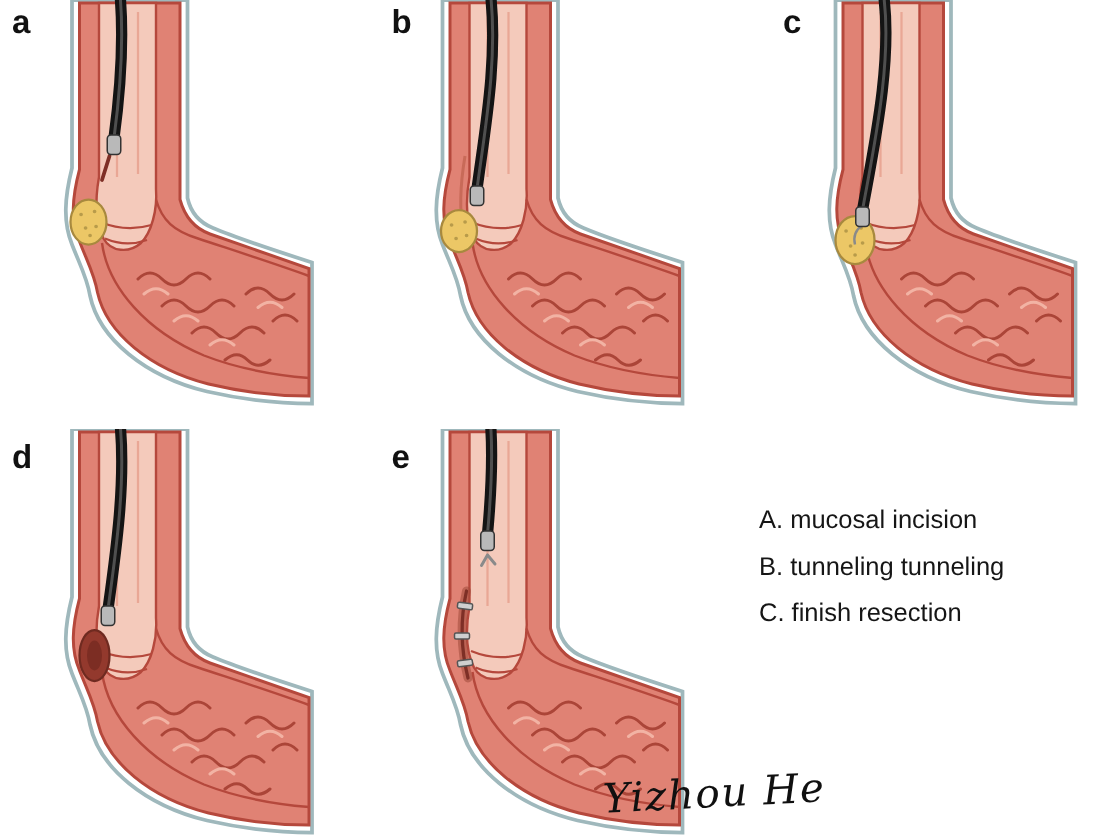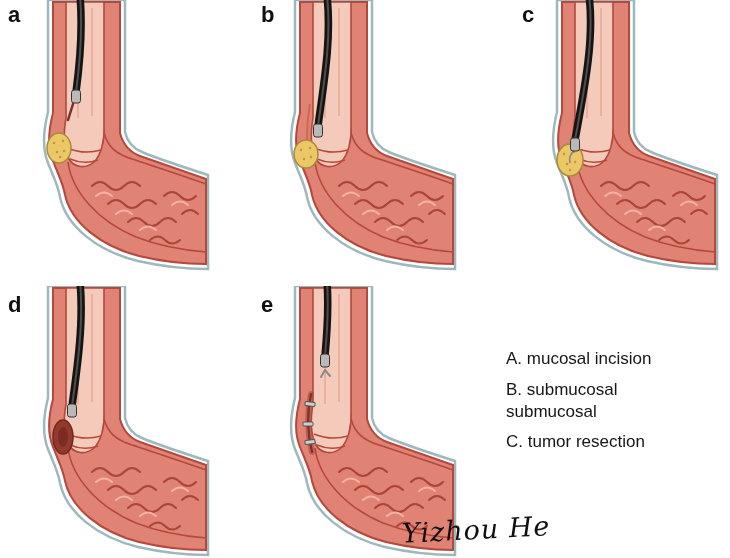--- a/index.html
+++ b/index.html
@@ -22,21 +22,21 @@
   #panel-c .panel-label{left:36px;}
   #panel-d .panel-label{left:8px;top:6px;}
   #panel-e .panel-label{left:18px;top:6px;}
   .organ-svg{position:absolute;top:0;width:210px;height:272px;}
   #panel-a .organ-svg{left:0;}
   #panel-b .organ-svg{left:4px;}
   #panel-c .organ-svg{left:23px;}
   #panel-d .organ-svg{left:0;}
   #panel-e .organ-svg{left:4px;}
   .legend{
-    position:absolute;left:506px;top:348px;width:200px;
+    position:absolute;left:506px;top:336px;width:200px;
     font-size:17px;color:#161616;line-height:1.28;
   }
   .legend-item{margin-bottom:9px;}
   .signature{
     position:absolute;left:402px;top:514px;
     font-family:"DejaVu Serif", serif;font-style:italic;
     font-size:27px;color:#101010;transform:rotate(-3deg);letter-spacing:1px;
   }
 </style>
 </head>
@@ -122,19 +122,19 @@
       <rect x="58" y="154" width="10" height="4" rx="1" fill="#cfcfcf" stroke="#555" stroke-width="1" transform="rotate(-7 63 156)"></rect>
       <path d="M78,84 l-4,7 M78,84 l5,6" stroke="#8a8a8a" stroke-width="2" fill="none" stroke-linecap="round"></path>
       <path d="M80,-4 C82,22 80,48 78,70" stroke="#141414" stroke-width="7.5" fill="none" stroke-linecap="round"></path>
       <path d="M80,-4 C82,22 80,48 78,70" stroke="#4f4f4f" stroke-width="2" fill="none"></path>
       <rect x="73.5" y="68" width="9" height="13" rx="2.5" fill="#b9b9b9" stroke="#333" stroke-width="1"></rect>
     </svg>
   </div>
 
   <div class="legend">
     <div class="legend-item">A. mucosal incision</div>
-    <div class="legend-item">B. submucosal submucosal</div>
-    <div class="legend-item">C. tumor resection</div>
+    <div class="legend-item">B. tunneling tunneling</div>
+    <div class="legend-item">C. finish resection</div>
   </div>
 
   <div class="signature">Yizhou He</div>
 
 </div>
 
 </body></html>

